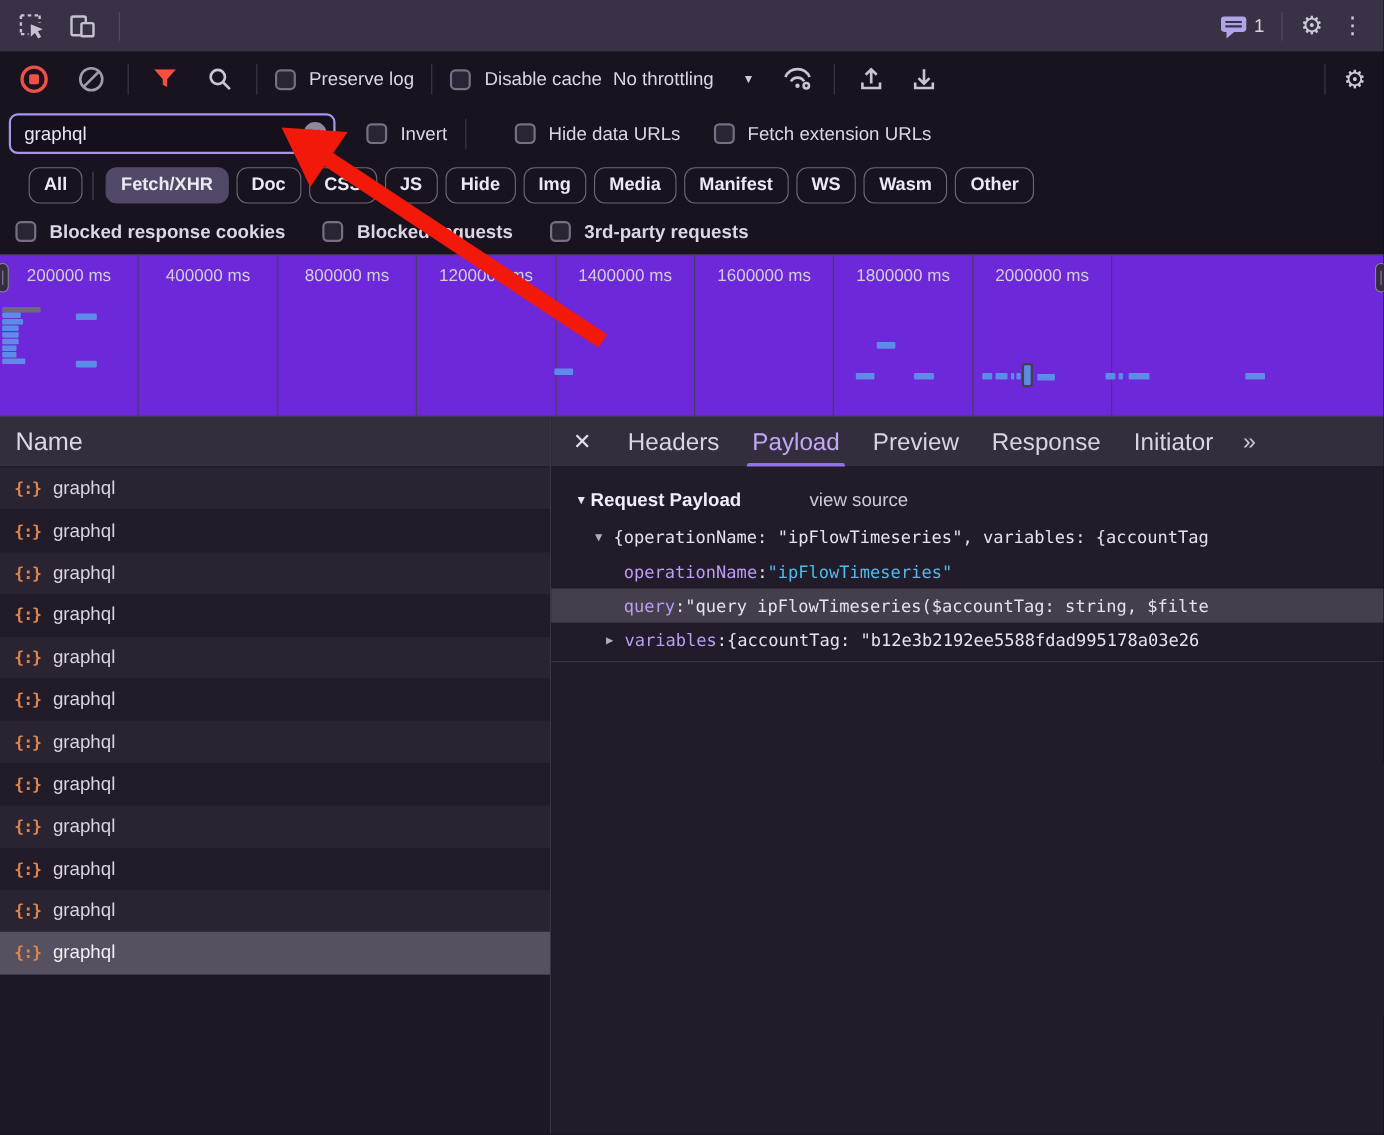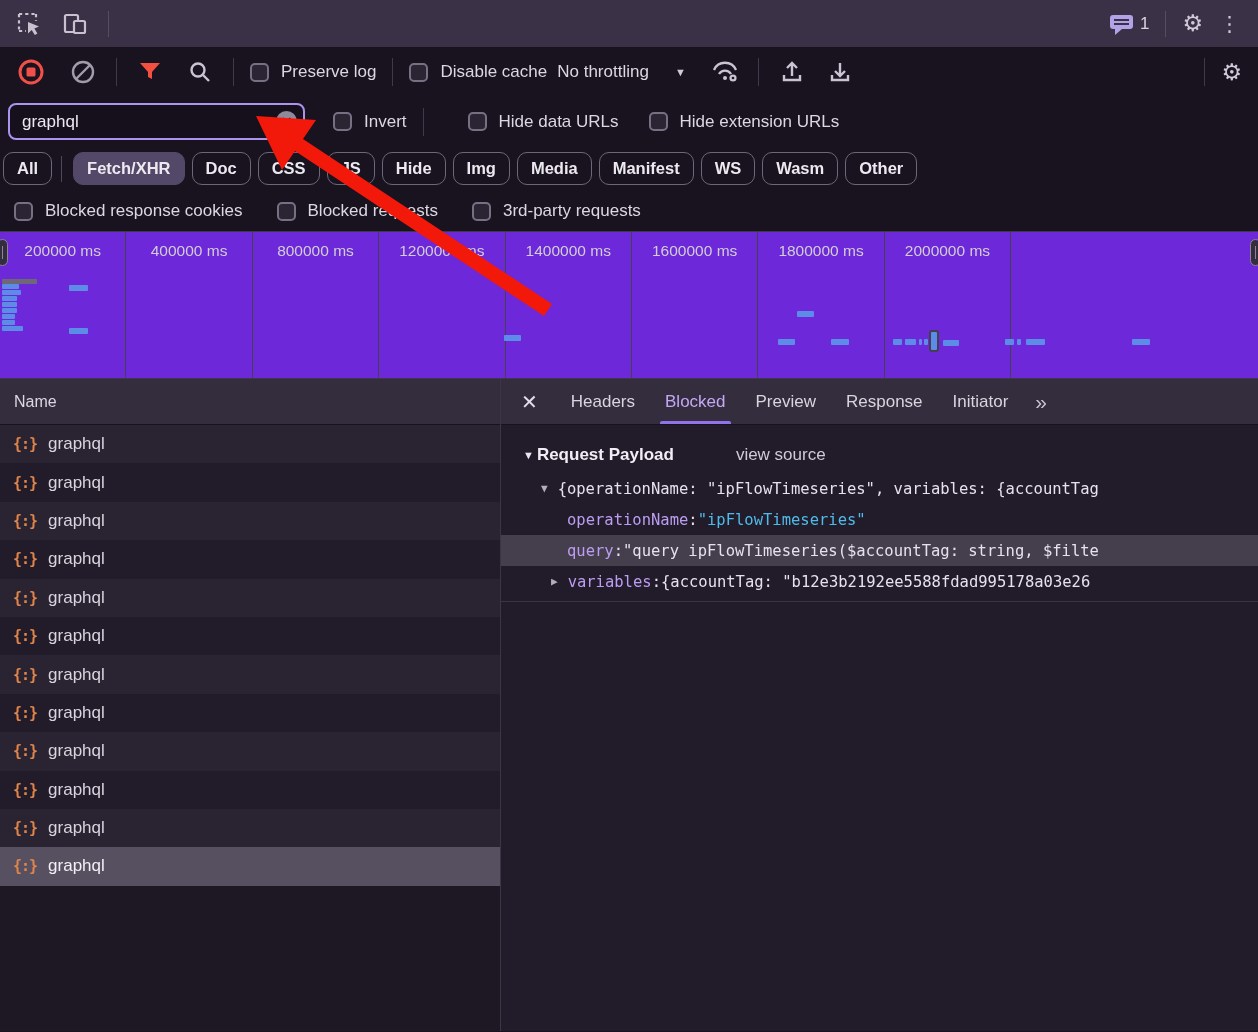--- a/index.html
+++ b/index.html
@@ -33,56 +33,56 @@
   .toolbar .spacer, .tb-spacer { flex: 1; }
 
   
   .filterrow { height: 49px; padding-left: 8px; }
   .filter-box { position: relative; width: 297px; height: 37px; }
   .filter-input { width: 100%; height: 100%; background: #15101c; border: 2px solid #ab93ee; border-radius: 8px; color: #ece8f1; font-size: 17px; padding: 0 34px 0 12px; outline: none; font-family: "Liberation Sans", sans-serif; }
   .clear-btn { position: absolute; right: 8px; top: 8px; width: 21px; height: 21px; border-radius: 50%; background: #8f8999; color: #17121e; font-size: 14px; font-weight: bold; display: flex; align-items: center; justify-content: center; cursor: default; }
   .filterrow .cb { margin-left: 28px; }
 
   
-  .chipsrow { height: 45px; padding-left: 3px; gap: 7px; }
+  .chipsrow { height: 45px; padding-left: 26px; gap: 7px; }
   .chip { height: 33px; display: flex; align-items: center; padding: 0 13px; border: 1.5px solid #6d6878; border-radius: 10px; background: transparent; color: #eceaf0; font-size: 16.5px; font-weight: 600; font-family: "Liberation Sans", sans-serif; }
   .chip.selected { background: #544868; border-color: #544868; }
   .chip.divider-after { position: relative; margin-right: 14px; }
   .chip.divider-after::after { content: ""; position: absolute; right: -11px; top: 3px; height: 26px; width: 1px; background: #4e4858; }
 
   
   .morefilters { height: 40px; padding-left: 14px; gap: 34px; }
-  .mf { display: flex; align-items: flex-end; }
+  .mf { display: flex; align-items: flex-start; font-weight: bold; }
 
   
   .timeline { position: relative; height: 148px; background: #6d28d9; border-top: 1px solid #3e3848; border-bottom: 1px solid #3e3848; overflow: hidden; }
   .t-cols { display: flex; height: 100%; }
   .t-col { flex: 0 0 126.4px; border-right: 1px solid #453f50; padding-top: 10px; text-align: center; }
   .t-label { font-size: 15.5px; color: #d2ced9; white-space: nowrap; }
   .bar { position: absolute; background: #5c8ce8; border-radius: 1px; }
   .bar.gray { background: #6e6876; }
   .bar.pill { background: #5c8ce8; border: 2px solid #443e4e; border-radius: 3px; }
   .brush { position: absolute; top: 7px; width: 11px; height: 27px; border: 1.5px solid #8a8496; background: #332d3f; border-radius: 6px; display: flex; align-items: center; justify-content: center; }
   .brush::after { content: ""; width: 1.5px; height: 13px; background: #8a8496; }
   .brush.left { left: -3px; } .brush.right { right: -3px; }
 
   
   .split { display: flex; height: 652px; }
   .left-pane { width: 501px; flex: 0 0 501px; background: #1e1724; border-right: 1px solid #3b3545; display: flex; flex-direction: column; }
-  .name-header { height: 46px; background: #332d3e; border-bottom: 1px solid #17121e; display: flex; align-items: center; padding-left: 14px; font-size: 16px; color: #dcd7e2; }
+  .name-header { height: 46px; background: #332d3e; border-bottom: 1px solid #17121e; display: flex; align-items: center; padding-left: 14px; font-size: 23px; color: #dcd7e2; }
   .req-row { height: 38.4px; display: flex; align-items: center; padding-left: 13px; font-size: 17px; color: #d9d4de; }
   .req-row:nth-child(odd) { background: #2a2331; }
   .req-row:nth-child(even) { background: #221b29; }
   .req-row.selected { background: #575060; color: #f2eff5; }
   .req-icon { font-family: "DejaVu Sans Mono", monospace; font-size: 15px; font-weight: bold; color: #e0854a; margin-right: 11px; letter-spacing: -1px; }
 
   .right-pane { flex: 1; background: #221b2a; display: flex; flex-direction: column; overflow: hidden; }
   .dtabs { height: 46px; background: #332d3e; border-bottom: 1px solid #17121e; display: flex; align-items: center; }
   .close-x { font-size: 20px; color: #e2deea; padding: 0 18px 0 20px; cursor: default; }
-  .dtab { position: relative; height: 100%; display: flex; align-items: center; padding: 0 15px; font-size: 17px; color: #d9d4de; }
+  .dtab { position: relative; height: 100%; display: flex; align-items: center; padding: 0 15px; font-size: 22px; color: #d9d4de; }
   .dtab.selected { color: #c3a8f6; }
   .dtab.selected::after { content: ""; position: absolute; left: 10px; right: 10px; bottom: 0; height: 3.5px; background: #9172ea; border-radius: 2px 2px 0 0; }
   .dtabs .more-glyph { margin-left: 6px; }
 
   
   .payload { padding-top: 12px; }
   .p-header { display: flex; align-items: center; padding-left: 22px; height: 36px; }
   .p-header .tri { font-size: 11px; color: #eae6f0; margin-right: 3px; }
   .p-title { font-size: 17px; font-weight: bold; color: #f0edf4; }
   .p-viewsource { font-size: 17px; color: #cfcad6; margin-left: 62px; }
@@ -207,21 +207,21 @@
     <span class="filter-box">
       <input class="filter-input" value="graphql" style="">
       <span class="clear-btn">✕</span>
     </span>
     <span class="cb"></span>
     <span class="cb-label">Invert</span>
     <span class="tool-div"></span>
     <span class="cb"></span>
     <span class="cb-label">Hide data URLs</span>
     <span class="cb" style="margin-left:30px"></span>
-    <span class="cb-label">Hide extension URLs</span>
+    <span class="cb-label">Fetch extension URLs</span>
   </div>
 
   <div class="row chipsrow">
 
   <button class="chip divider-after">
         <span>All</span>
       </button>
       <button class="chip selected">
         <span>Fetch/XHR</span>
       </button>
@@ -388,21 +388,21 @@
 
     <div class="right-pane">
       <div class="dtabs">
         <span class="close-x">✕</span>
         <div style="display:flex;height:100%">
 
         <div class="dtab">
               <span>Headers</span>
             </div>
             <div class="dtab selected">
-              <span>Blocked</span>
+              <span>Payload</span>
             </div>
             <div class="dtab">
               <span>Preview</span>
             </div>
             <div class="dtab">
               <span>Response</span>
             </div>
             <div class="dtab">
               <span>Initiator</span>
             </div>

